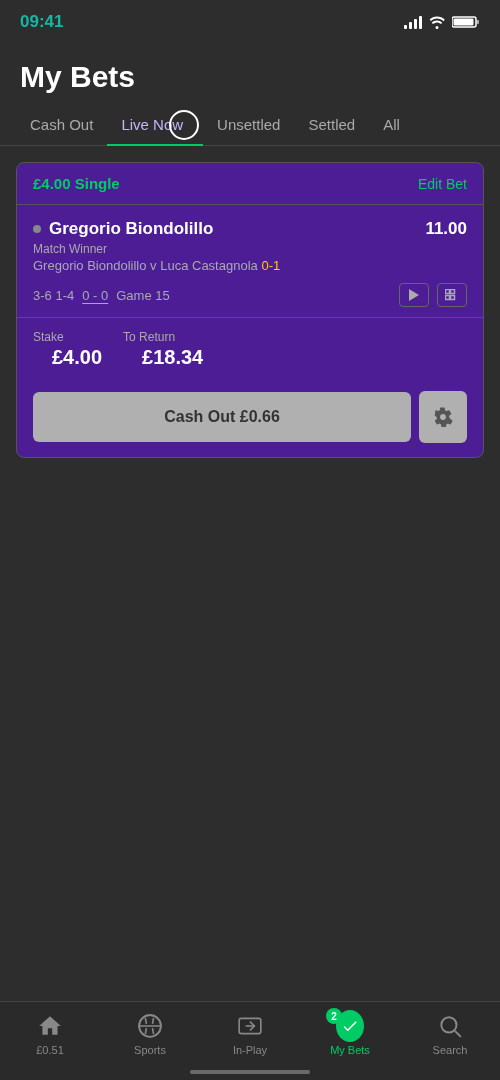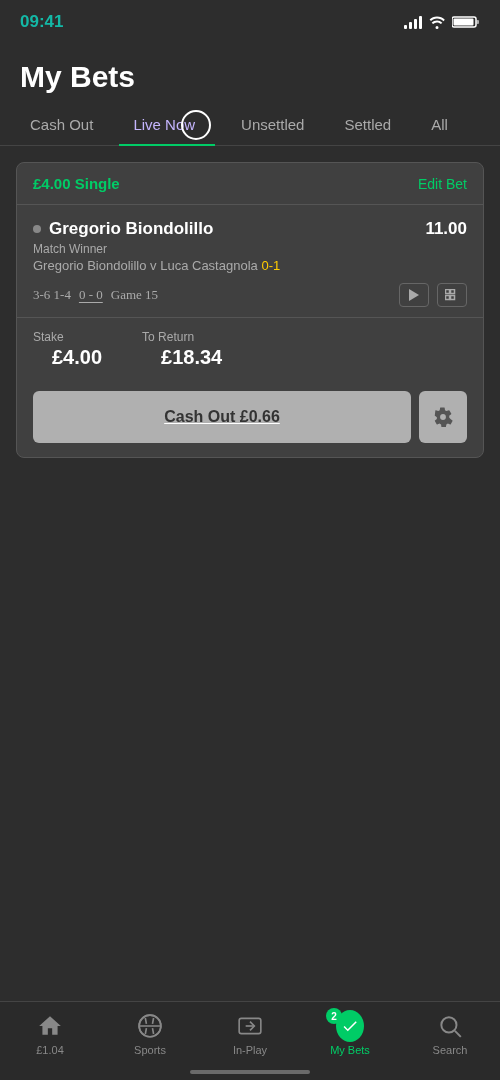--- a/index.html
+++ b/index.html
@@ -54,21 +54,21 @@
       font-weight: 700;
       color: #ffffff;
     }
 
     
     .tabs-container {
       display: flex;
       padding: 0 16px;
       background-color: #2d2d2d;
       border-bottom: 1px solid #444;
-      gap: 12px;
+      gap: 0;
     }
     .tab-item {
       padding: 12px 14px;
       font-size: 15px;
       color: #aaaaaa;
       cursor: pointer;
       position: relative;
       white-space: nowrap;
     }
     .tab-item.active {
@@ -95,21 +95,21 @@
       border-radius: 50%;
       border: 2px solid #ffffff;
       background: transparent;
     }
 
     
     .bets-area {
       padding: 16px;
     }
     .bet-card {
-      background-color: #404040;
+      background-color: #4c1d95;
       border-radius: 8px;
       overflow: hidden;
       border: 1px solid #555;
     }
     .bet-card-header {
       display: flex;
       justify-content: space-between;
       align-items: center;
       padding: 12px 16px;
       border-bottom: 1px solid #555;
@@ -170,21 +170,20 @@
       font-weight: 600;
       color: #ffffff;
     }
 
     
     .score-row {
       display: flex;
       align-items: center;
       justify-content: space-between;
       margin-top: 10px;
-      font-family: Liberation Serif, serif;
     }
     .score-details {
       font-size: 13px;
       color: #aaaaaa;
       display: flex;
       gap: 8px;
       align-items: center;
     }
     .score-icons {
       display: flex;
@@ -200,21 +199,21 @@
       align-items: center;
       justify-content: center;
       cursor: pointer;
     }
 
     
     .stake-return-row {
       display: flex;
       padding: 12px 16px;
       border-top: 1px solid #555;
-      gap: 40px;
+      gap: 21px;
     }
     .stake-block, .return-block {
       display: flex;
       flex-direction: column;
     }
     .stake-label {
       font-size: 12px;
       color: #aaaaaa;
       margin-bottom: 2px;
     }
@@ -223,21 +222,21 @@
       font-weight: 600;
       color: #ffffff;
       margin-left: 19px;
     }
 
     
     .cashout-row {
       display: flex;
       padding: 10px 16px 14px 16px;
       gap: 8px;
-      text-decoration: underline;
+      align-items: center;
     }
     .cashout-btn {
       flex: 1;
       background-color: #b0b0b0;
       border: none;
       border-radius: 6px;
       padding: 16px;
       font-size: 16px;
       font-weight: 600;
       color: #333333;
@@ -446,21 +445,21 @@
 </div>
 
 <div class="bottom-nav">
 
   <div class="nav-item">
     <div class="nav-icon">
       <svg width="26" height="26" viewBox="0 0 24 24" fill="#888888">
         <path d="M10 20v-6h4v6h5v-8h3L12 3 2 12h3v8z"></path>
       </svg>
     </div>
-    <span class="nav-label">£1.04</span>
+    <span class="nav-label">£0.51</span>
   </div>
 
   <div class="nav-item">
     <div class="nav-icon">
       <svg width="26" height="26" viewBox="0 0 24 24" fill="none" stroke="#888888" stroke-width="1.5">
         <circle cx="12" cy="12" r="10"></circle>
         <path d="M12 2a10 10 0 014.3 19.1M12 2a10 10 0 00-4.3 19.1M2 12h20M7.7 4.6l1 5.4M15.3 4.6l-1 5.4M7.7 19.4l1-5.4M15.3 19.4l-1-5.4"></path>
       </svg>
     </div>
     <span class="nav-label">Sports</span>

